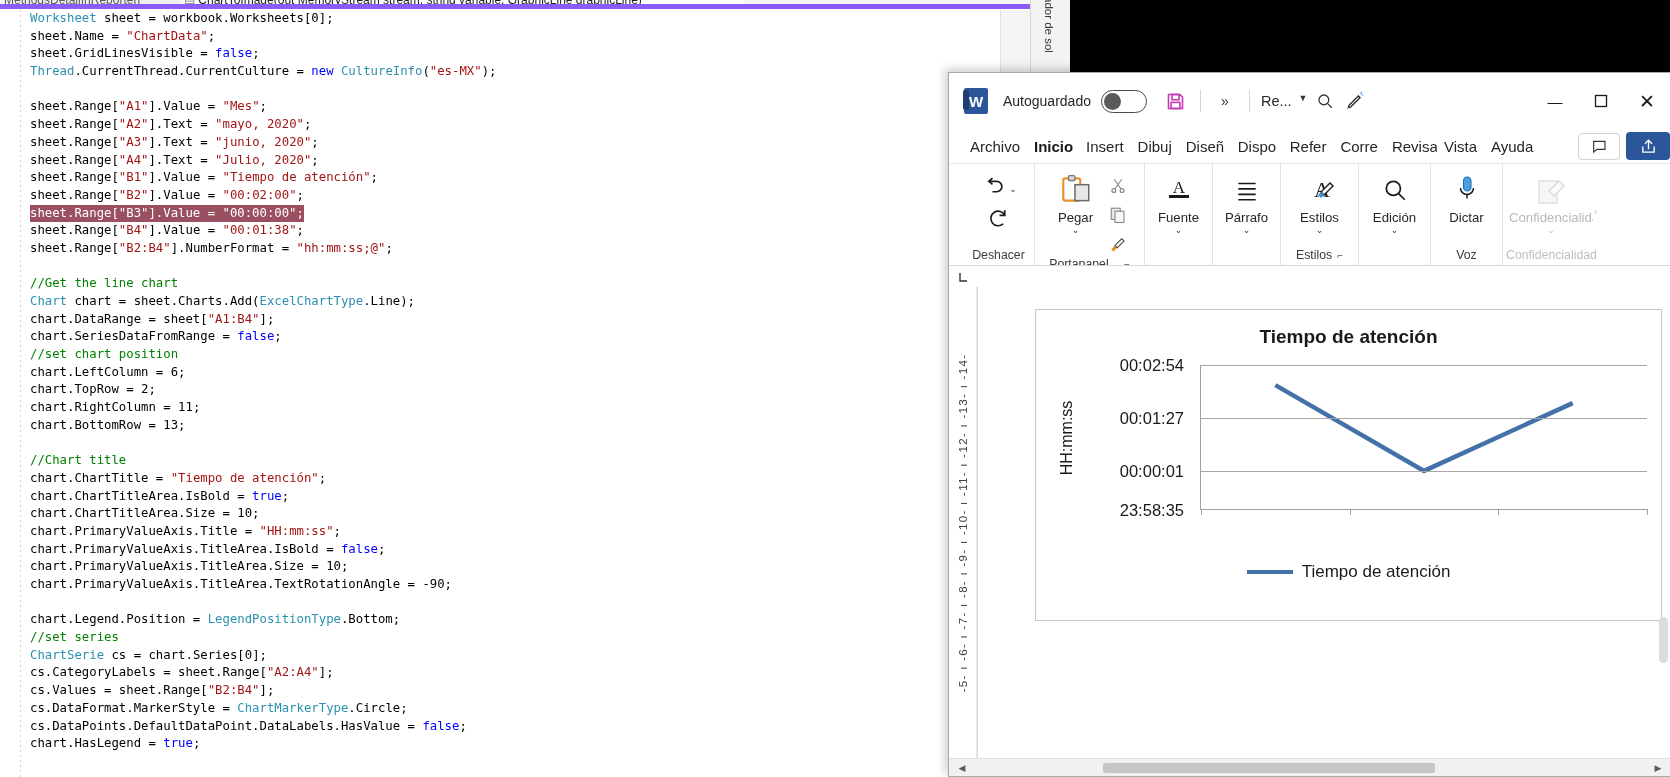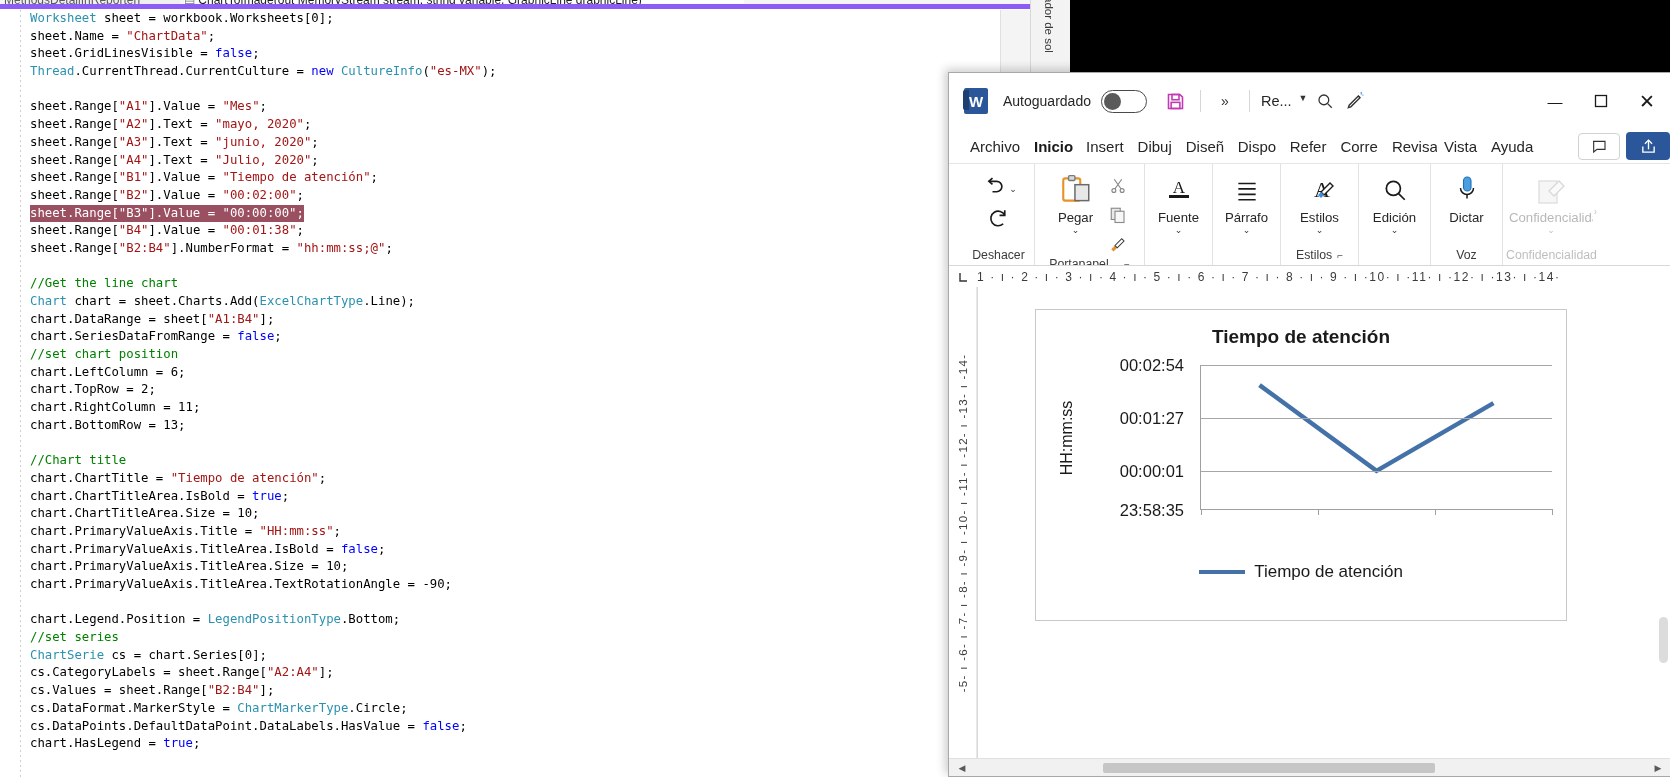--- a/index.html
+++ b/index.html
@@ -207,21 +207,21 @@
   }
   .vruler-text {
     transform: rotate(-90deg); white-space:nowrap;
     font-size:11.5px; color:#3b3b3b; letter-spacing:1.3px;
   }
   .page {
     flex:1; background:#ffffff; position:relative; overflow:hidden;
     border-left:1px solid #d9d9d9;
   }
   .chartbox {
-    position:absolute; left:57px; top:22px; width:532px; height:312px;
+    position:absolute; left:57px; top:22px; width:627px; height:312px;
     background:#ffffff; border:1px solid #c8c8c8;
   }
   .chart-title {
     position:absolute; left:0; right:0; top:16px; text-align:center;
     font-size:19px; font-weight:bold; color:#1a1a1a;
     font-family:"Liberation Sans", sans-serif;
   }
   .plot {
     position:absolute; left:164px; top:55px; right:14px; height:145px;
     border-left:1px solid #a0a0a0; border-bottom:1px solid #a0a0a0;
@@ -549,21 +549,20 @@
         <div class="rgroup-label" style="overflow:hidden;max-width:90px;">Confidencialidad</div>
       </div>
     </div>
 
     <div class="w-ruler">
       <div class="ruler-corner" style="font-size:0;">
         <svg width="12" height="12" viewBox="0 0 12 12" stroke="#333" stroke-width="1.4" fill="none">
             <path d="M3 2v8h7"></path>
           </svg>
       </div>
-      <div class="ruler-ticks">1 · ı · 2 · ı · 3 · ı · 4 · ı · 5 · ı · 6 · ı · 7 · ı · 8 · ı · 9 · ı ·10· ı ·11· ı ·12· ı ·13· ı ·14·</div>
     </div>
 
     <div class="w-docarea">
       <div class="vruler">
         <div class="vruler-inner">
           <div class="vruler-text">-5- ı -6- ı -7- ı -8- ı -9- ı -10- ı -11- ı -12- ı -13- ı -14-</div>
         </div>
       </div>
       <div class="page">
 

